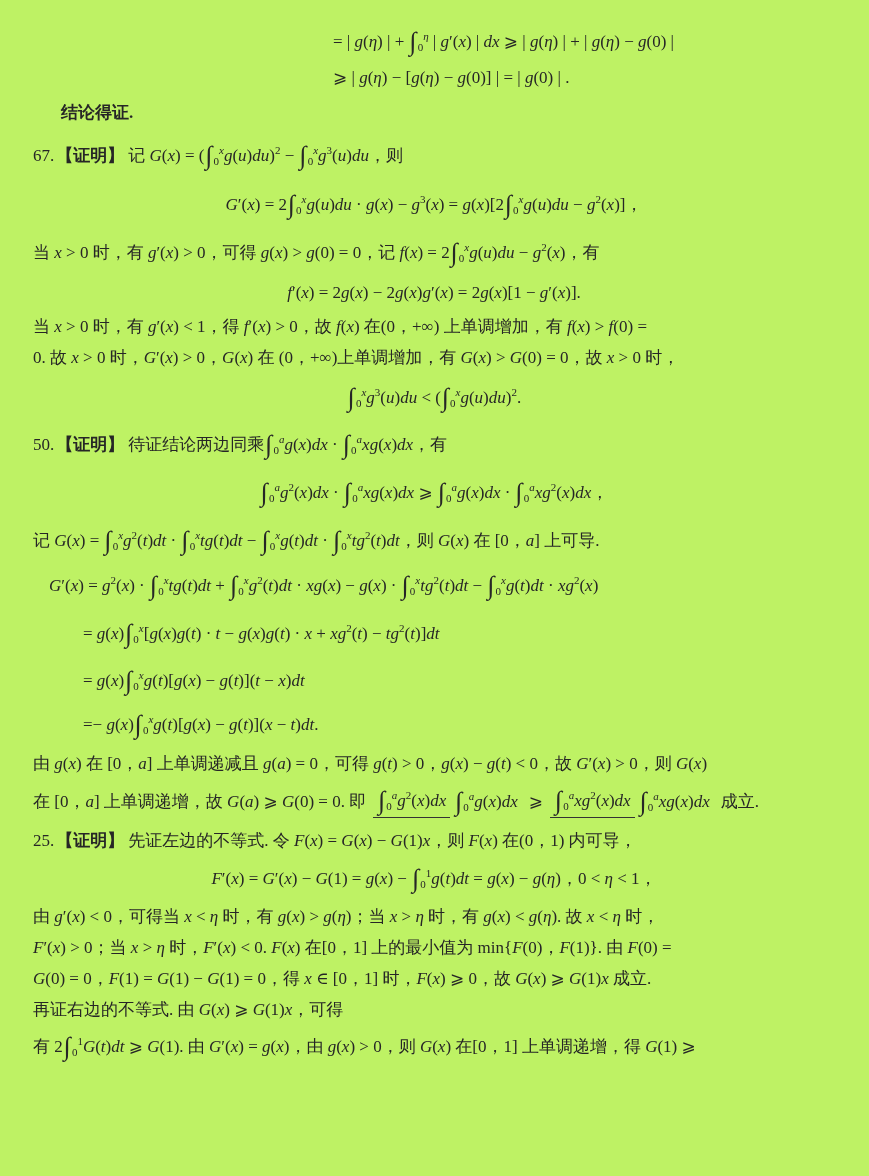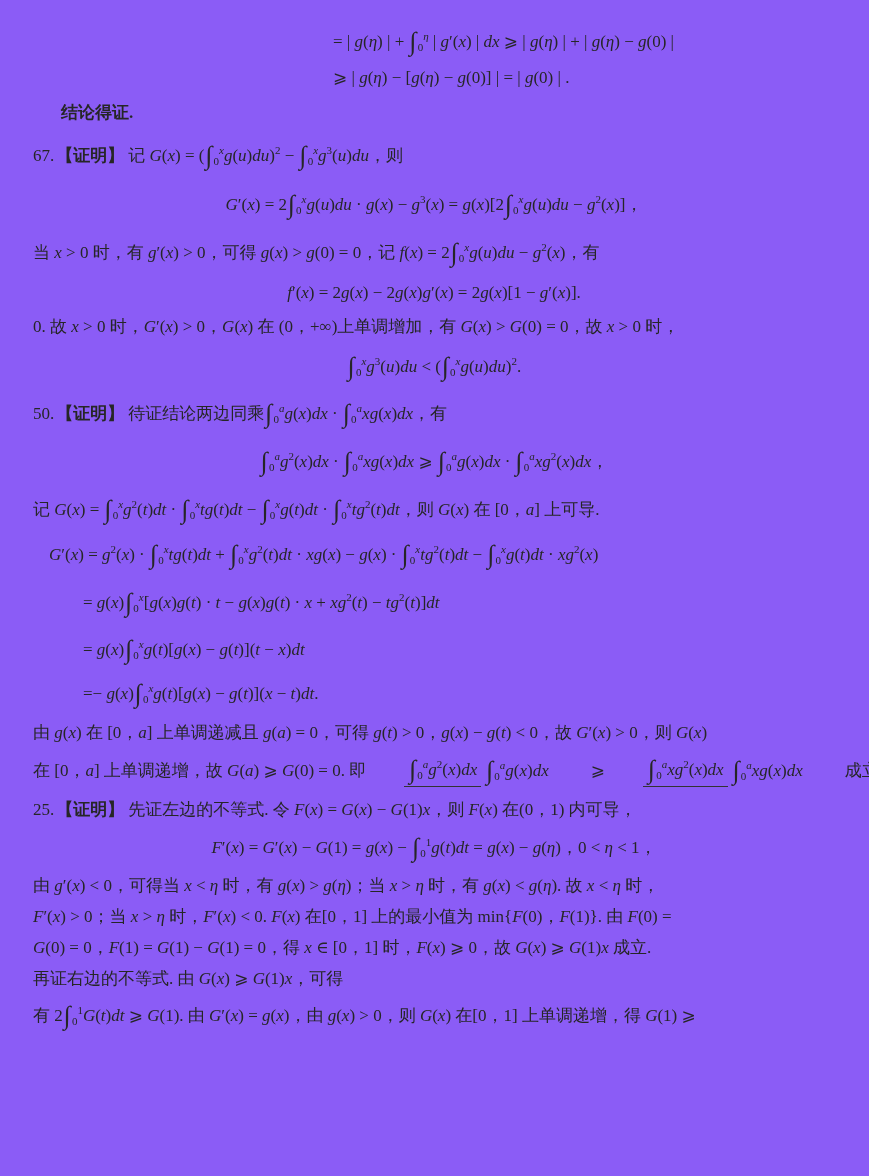--- a/index.html
+++ b/index.html
@@ -1,17 +1,17 @@
 <!DOCTYPE html>
 <html><head>
 <meta charset="utf-8">
 <style>
   html,body{margin:0;padding:0;background:#e8e8e8;}
   .page{
-    width:869px;height:1176px;margin:0 auto;background:#8b5cf6;color:#262626;
+    width:869px;height:1176px;margin:0 auto;background:#bef264;color:#262626;
     font-family:"Liberation Serif","DejaVu Serif",serif;
     font-size:17px;line-height:30px;
     padding:24px 34px 0 33px;box-sizing:border-box;overflow:hidden;
   }
   i{font-style:italic;}
   sup{font-size:11px;line-height:0;}
   sub{font-size:11px;line-height:0;}
   .igr{font-size:26px;line-height:0;vertical-align:-3px;padding:0 1px;}
   .line{white-space:nowrap;}
   .disp{text-align:center;white-space:nowrap;}
@@ -25,21 +25,21 @@
   .lh36{line-height:36px;}
   .lh44{line-height:44px;}
   .lh46{line-height:46px;}
   .lh50{line-height:50px;}
   .lh52{line-height:52px;}
   .dleft1{margin-left:16px;white-space:nowrap;}
   .dleft2{margin-left:50px;white-space:nowrap;}
   .frac{display:inline-flex;flex-direction:row;text-align:center;vertical-align:middle;margin:0 7px;line-height:26px;}
   .frac .fnum{border-bottom:1.3px solid #333;padding:2px 4px 3px;}
   .frac .fden{padding:3px 4px 0;}
-  .fracline{display:flex;align-items:center;white-space:nowrap;margin:6px 0;gap:31px;}
+  .fracline{display:flex;align-items:center;white-space:nowrap;margin:6px 0;}
   .fracline > span{flex:none;}
   .mt4{margin-top:4px;}
   .mt6{margin-top:6px;}
 </style>
 </head>
 <body>
 
 <div class="page">
 
   <section>
@@ -50,20 +50,21 @@
     <div class="line ind lh33">结论得证.</div>
   </section>
 
   <section>
     <div class="line lh46 mt4">
       <span class="num">67.</span><span class="blabel">【证明】</span><span>记 <i>G</i>(<i>x</i>) = (<span class="igr">∫</span><sub>0</sub><sup><i>x</i></sup><i>g</i>(<i>u</i>)<i>d</i><i>u</i>)<sup>2</sup> − <span class="igr">∫</span><sub>0</sub><sup><i>x</i></sup><i>g</i><sup>3</sup>(<i>u</i>)<i>d</i><i>u</i>，则</span>
     </div>
     <div class="disp lh52"><i>G</i>′(<i>x</i>) = 2<span class="igr">∫</span><sub>0</sub><sup><i>x</i></sup><i>g</i>(<i>u</i>)<i>d</i><i>u</i> · <i>g</i>(<i>x</i>) − <i>g</i><sup>3</sup>(<i>x</i>) = <i>g</i>(<i>x</i>)[2<span class="igr">∫</span><sub>0</sub><sup><i>x</i></sup><i>g</i>(<i>u</i>)<i>d</i><i>u</i> − <i>g</i><sup>2</sup>(<i>x</i>)]，</div>
     <div class="line lh44">当 <i>x</i> &gt; 0 时，有 <i>g</i>′(<i>x</i>) &gt; 0，可得 <i>g</i>(<i>x</i>) &gt; <i>g</i>(0) = 0，记 <i>f</i>(<i>x</i>) = 2<span class="igr">∫</span><sub>0</sub><sup><i>x</i></sup><i>g</i>(<i>u</i>)<i>d</i><i>u</i> − <i>g</i><sup>2</sup>(<i>x</i>)，有</div>
     <div class="disp lh36"><i>f</i>′(<i>x</i>) = 2<i>g</i>(<i>x</i>) − 2<i>g</i>(<i>x</i>)<i>g</i>′(<i>x</i>) = 2<i>g</i>(<i>x</i>)[1 − <i>g</i>′(<i>x</i>)].</div>
+    <div class="line lh31">当 <i>x</i> &gt; 0 时，有 <i>g</i>′(<i>x</i>) &lt; 1，得 <i>f</i>′(<i>x</i>) &gt; 0，故 <i>f</i>(<i>x</i>) 在(0，+∞) 上单调增加，有 <i>f</i>(<i>x</i>) &gt; <i>f</i>(0) =</div>
     <div class="line lh31">0. 故 <i>x</i> &gt; 0 时，<i>G</i>′(<i>x</i>) &gt; 0，<i>G</i>(<i>x</i>) 在 (0，+∞)上单调增加，有 <i>G</i>(<i>x</i>) &gt; <i>G</i>(0) = 0，故 <i>x</i> &gt; 0 时，</div>
     <div class="disp lh50"><span class="igr">∫</span><sub>0</sub><sup><i>x</i></sup><i>g</i><sup>3</sup>(<i>u</i>)<i>d</i><i>u</i> &lt; (<span class="igr">∫</span><sub>0</sub><sup><i>x</i></sup><i>g</i>(<i>u</i>)<i>d</i><i>u</i>)<sup>2</sup>.</div>
   </section>
 
   <section>
     <div class="line lh44">
       <span class="num">50.</span><span class="blabel">【证明】</span><span>待证结论两边同乘<span class="igr">∫</span><sub>0</sub><sup><i>a</i></sup><i>g</i>(<i>x</i>)<i>d</i><i>x</i> · <span class="igr">∫</span><sub>0</sub><sup><i>a</i></sup><i>x</i><i>g</i>(<i>x</i>)<i>d</i><i>x</i>，有</span>
     </div>
     <div class="disp lh52"><span class="igr">∫</span><sub>0</sub><sup><i>a</i></sup><i>g</i><sup>2</sup>(<i>x</i>)<i>d</i><i>x</i> · <span class="igr">∫</span><sub>0</sub><sup><i>a</i></sup><i>x</i><i>g</i>(<i>x</i>)<i>d</i><i>x</i> ⩾ <span class="igr">∫</span><sub>0</sub><sup><i>a</i></sup><i>g</i>(<i>x</i>)<i>d</i><i>x</i> · <span class="igr">∫</span><sub>0</sub><sup><i>a</i></sup><i>x</i><i>g</i><sup>2</sup>(<i>x</i>)<i>d</i><i>x</i>，</div>
     <div class="line lh44">记 <i>G</i>(<i>x</i>) = <span class="igr">∫</span><sub>0</sub><sup><i>x</i></sup><i>g</i><sup>2</sup>(<i>t</i>)<i>d</i><i>t</i> · <span class="igr">∫</span><sub>0</sub><sup><i>x</i></sup><i>t</i><i>g</i>(<i>t</i>)<i>d</i><i>t</i> − <span class="igr">∫</span><sub>0</sub><sup><i>x</i></sup><i>g</i>(<i>t</i>)<i>d</i><i>t</i> · <span class="igr">∫</span><sub>0</sub><sup><i>x</i></sup><i>t</i><i>g</i><sup>2</sup>(<i>t</i>)<i>d</i><i>t</i>，则 <i>G</i>(<i>x</i>) 在 [0，<i>a</i>] 上可导.</div>

